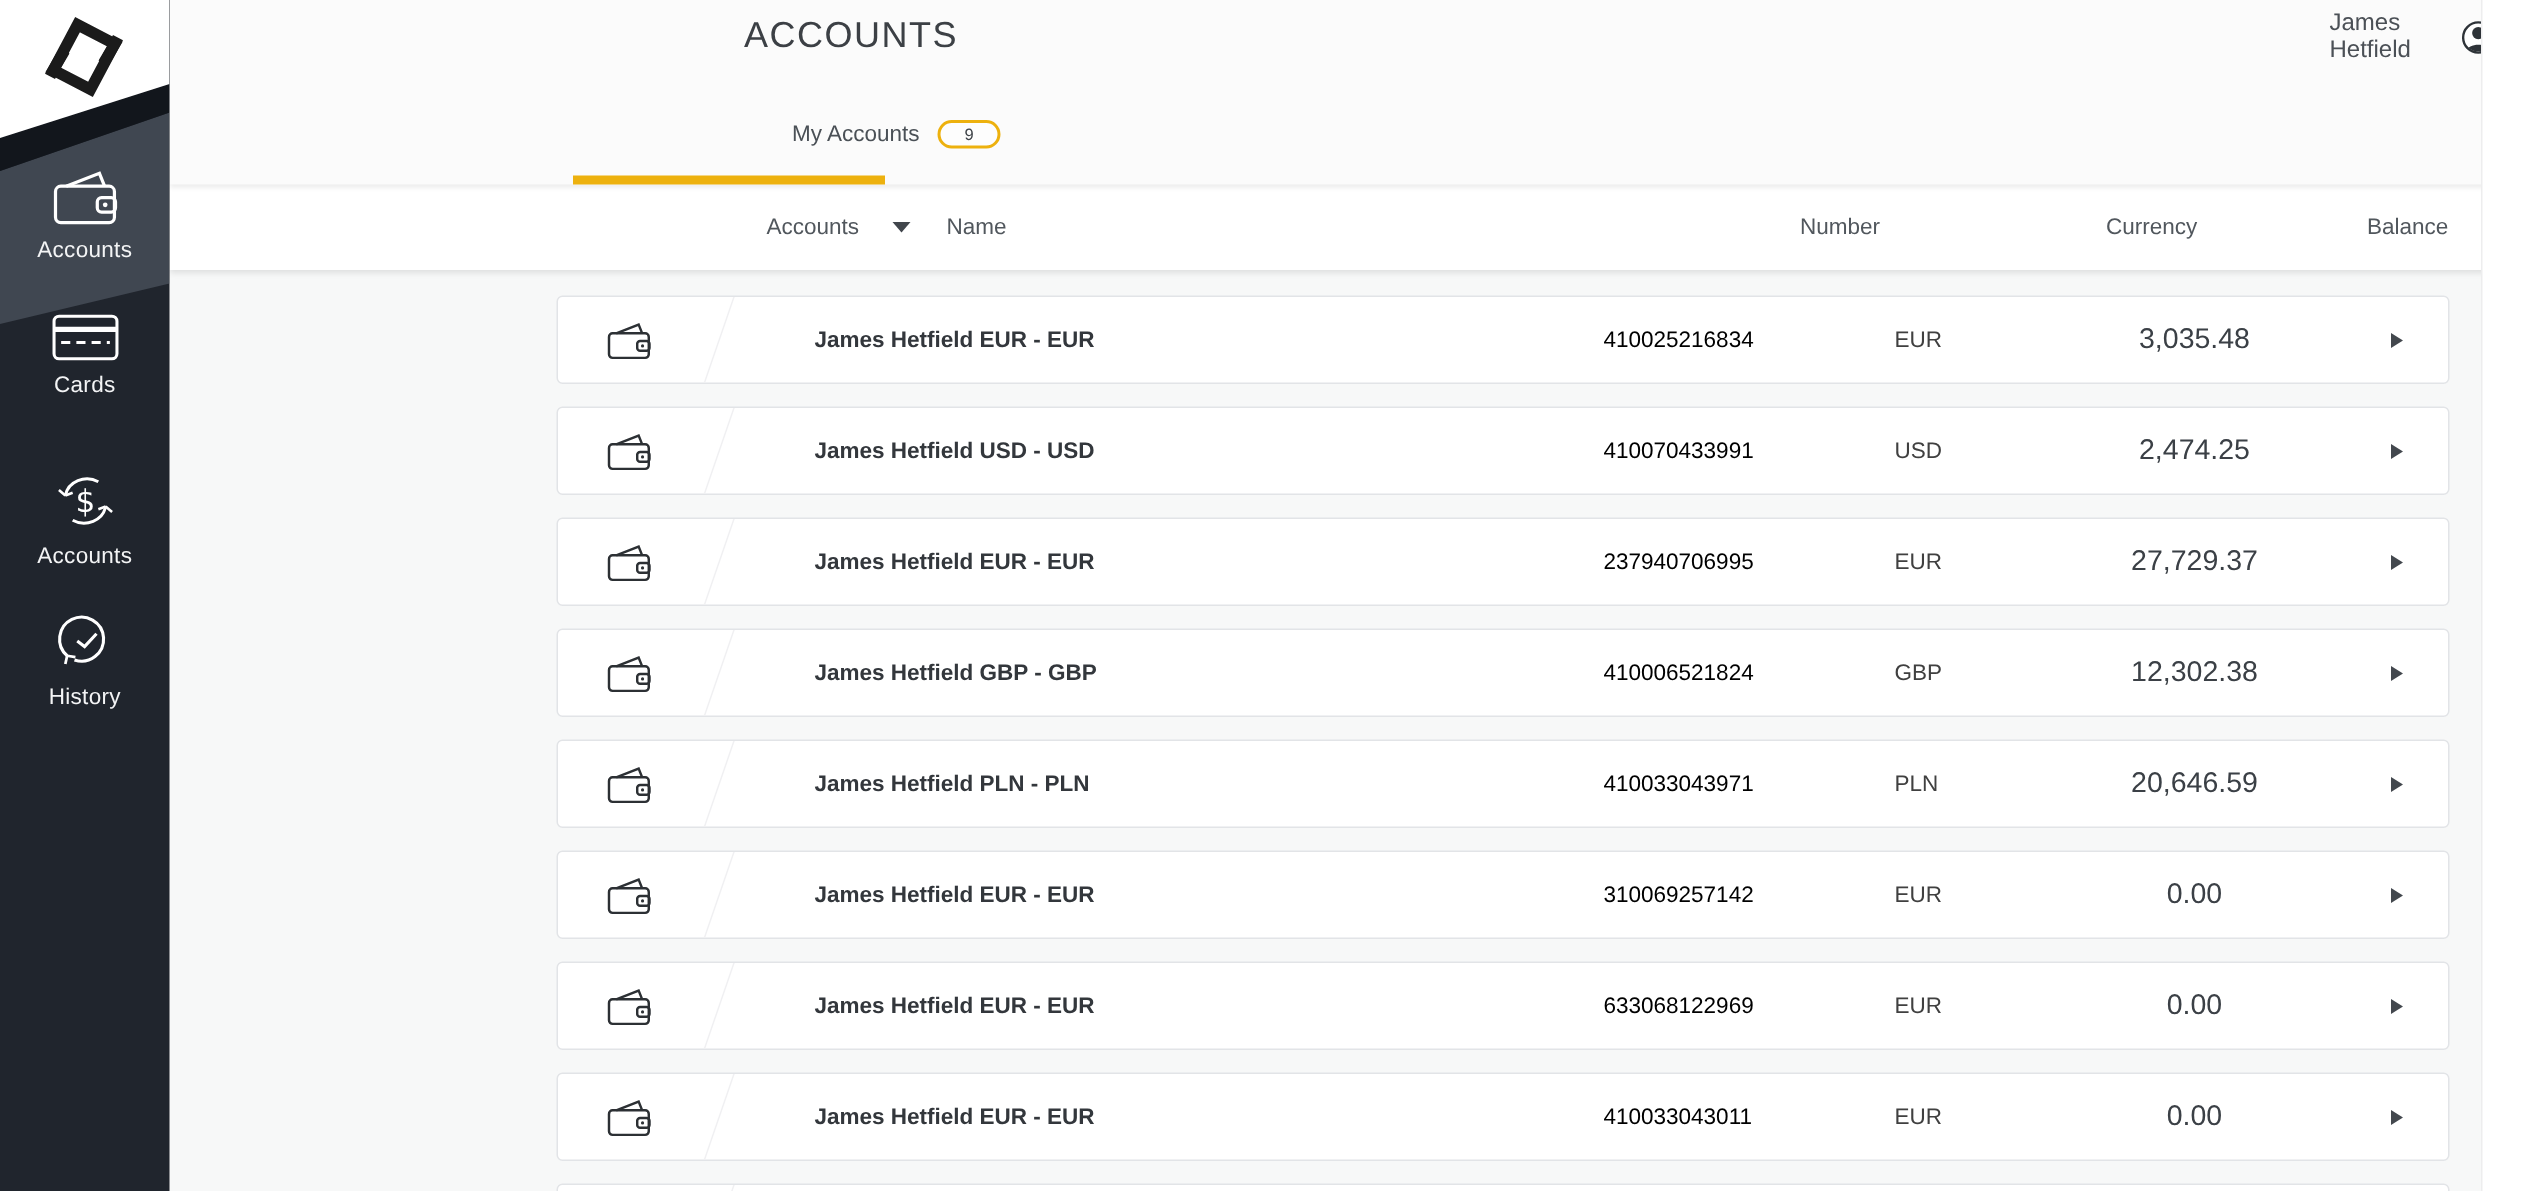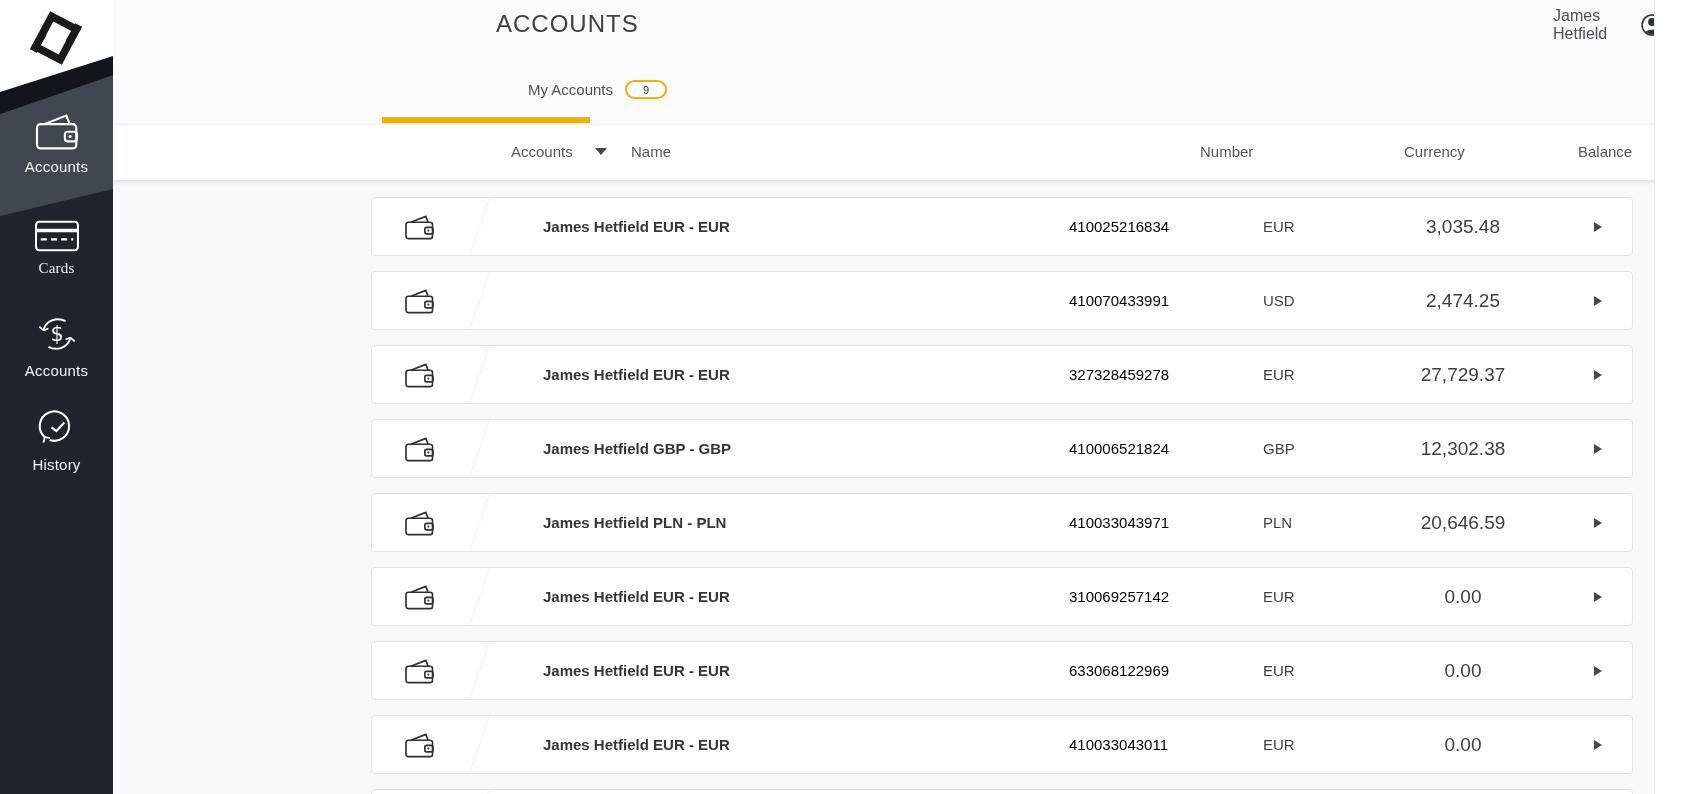--- a/index.html
+++ b/index.html
@@ -97,37 +97,38 @@
       <div class="row-card" style="top: 91px;">
     <span class="wallet-wrap">
       <svg width="31" height="27" viewBox="0 0 32 28" fill="none" stroke="#2c3034" stroke-width="1.7">
         <path d="M7,8.5 L22.5,2.5 L24.8,8.2"></path>
         <rect x="2" y="8.5" width="27.5" height="17" rx="2.5"></rect>
         <rect x="21.5" y="13.8" width="8.5" height="6.8" rx="2"></rect>
         <circle cx="25.2" cy="17.2" r="1.1" fill="#2c3034" stroke="none"></circle>
       </svg>
     </span>
     <span class="diag"></span>
+    <span class="r-name">James Hetfield USD - USD</span>
     <span class="r-number">410070433991</span>
     <span class="r-currency">USD</span>
     <span class="r-balance">2,474.25</span>
     <span class="chevron"></span>
   </div>
       <div class="row-card" style="top: 165px;">
     <span class="wallet-wrap">
       <svg width="31" height="27" viewBox="0 0 32 28" fill="none" stroke="#2c3034" stroke-width="1.7">
         <path d="M7,8.5 L22.5,2.5 L24.8,8.2"></path>
         <rect x="2" y="8.5" width="27.5" height="17" rx="2.5"></rect>
         <rect x="21.5" y="13.8" width="8.5" height="6.8" rx="2"></rect>
         <circle cx="25.2" cy="17.2" r="1.1" fill="#2c3034" stroke="none"></circle>
       </svg>
     </span>
     <span class="diag"></span>
     <span class="r-name">James Hetfield EUR - EUR</span>
-    <span class="r-number">327328459278</span>
+    <span class="r-number">237940706995</span>
     <span class="r-currency">EUR</span>
     <span class="r-balance">27,729.37</span>
     <span class="chevron"></span>
   </div>
       <div class="row-card" style="top: 239px;">
     <span class="wallet-wrap">
       <svg width="31" height="27" viewBox="0 0 32 28" fill="none" stroke="#2c3034" stroke-width="1.7">
         <path d="M7,8.5 L22.5,2.5 L24.8,8.2"></path>
         <rect x="2" y="8.5" width="27.5" height="17" rx="2.5"></rect>
         <rect x="21.5" y="13.8" width="8.5" height="6.8" rx="2"></rect>
@@ -263,21 +264,21 @@
         </g>
       </svg>
     </div>
     <div id="nav-host">
         <div class="nav-item" style="top: 112px;"><svg class="nav-icon" width="46" height="40" viewBox="0 0 32 28" fill="none" stroke="#ffffff" stroke-width="1.5">
             <path d="M7,8.5 L22.5,2.5 L24.8,8.2"></path>
             <rect x="2" y="8.5" width="27.5" height="17" rx="2.5"></rect>
             <rect x="21.5" y="13.8" width="8.5" height="6.8" rx="2"></rect>
             <circle cx="25.2" cy="17.2" r="1.1" fill="#ffffff" stroke="none"></circle>
           </svg><span class="nav-label">Accounts</span></div>
-        <div class="nav-item" style="top: 219px; font-family: Liberation Serif, serif;"><svg class="nav-icon" width="46" height="34" viewBox="0 0 34 24" fill="none" stroke="#ffffff" stroke-width="1.5">
+        <div class="nav-item" style="top: 208px;"><svg class="nav-icon" width="46" height="34" viewBox="0 0 34 24" fill="none" stroke="#ffffff" stroke-width="1.5">
             <rect x="1.5" y="1.5" width="31" height="21" rx="2.5"></rect>
             <line x1="1.5" y1="8" x2="32.5" y2="8" stroke-width="2.6"></line>
             <line x1="5" y1="14.5" x2="29" y2="14.5" stroke-dasharray="4.5 3"></line>
           </svg><span class="nav-label">Cards</span></div>
         <div class="nav-item" style="top: 312px;"><svg class="nav-icon" width="44" height="44" viewBox="0 0 36 36" fill="none" stroke="#ffffff" stroke-width="1.6">
             <path d="M7,15 A12,11 0 0 1 25,7.5"></path>
             <path d="M7,15 l-3.5,-3 M7,15 l4,-1.5" stroke-width="1.4"></path>
             <path d="M29,21 A12,11 0 0 1 11,28.5"></path>
             <path d="M29,21 l3.5,3 M29,21 l-4,1.5" stroke-width="1.4"></path>
             <text x="18" y="24" font-size="17" text-anchor="middle" fill="#ffffff" stroke="none" font-family="DejaVu Sans, sans-serif">$</text>

